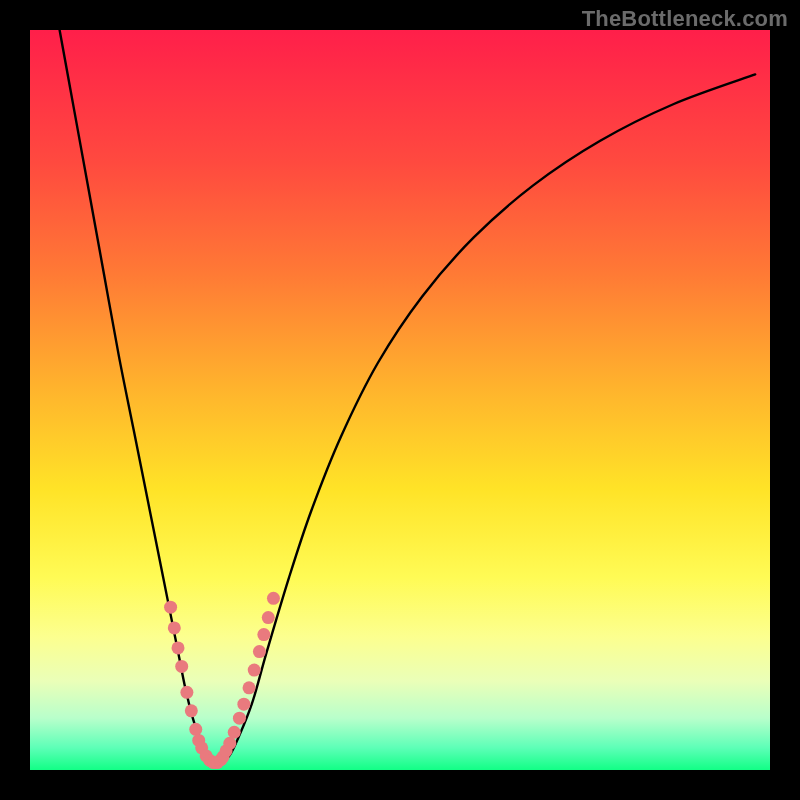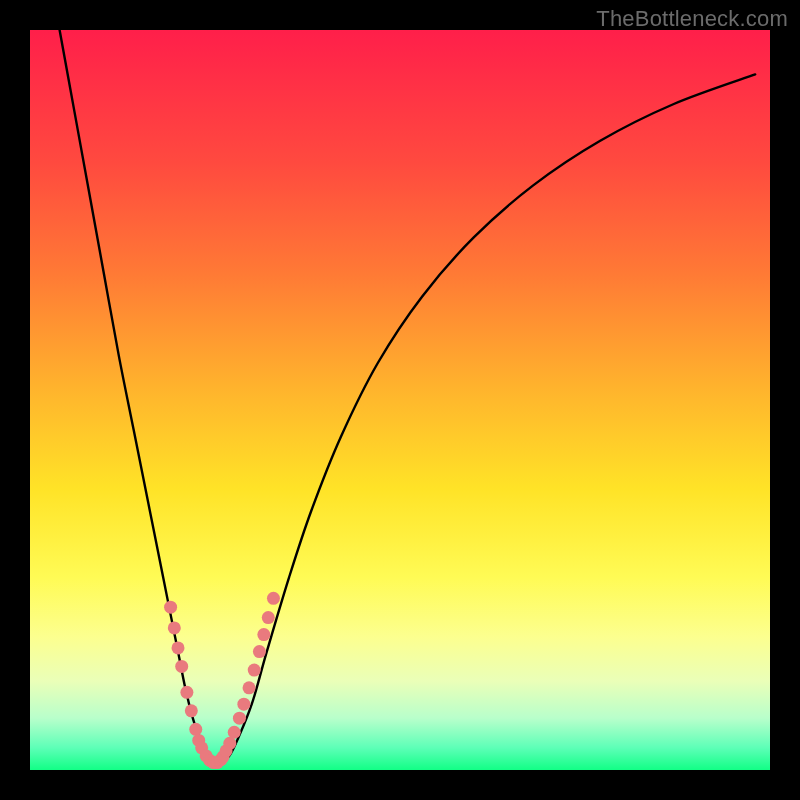--- a/index.html
+++ b/index.html
@@ -31,21 +31,21 @@
       #5dffb7 97%,
       #12ff86 100%
     );
   }
   .watermark {
     position: absolute;
     top: 6px;
     right: 12px;
     color: #6b6b6b;
     font-size: 22px;
-    font-weight: 400;
+    font-weight: 700;
     letter-spacing: 0.2px;
     user-select: none;
   }
   svg.plot {
     position: absolute;
     left: 0;
     top: 0;
   }
   .curve {
     fill: none;

